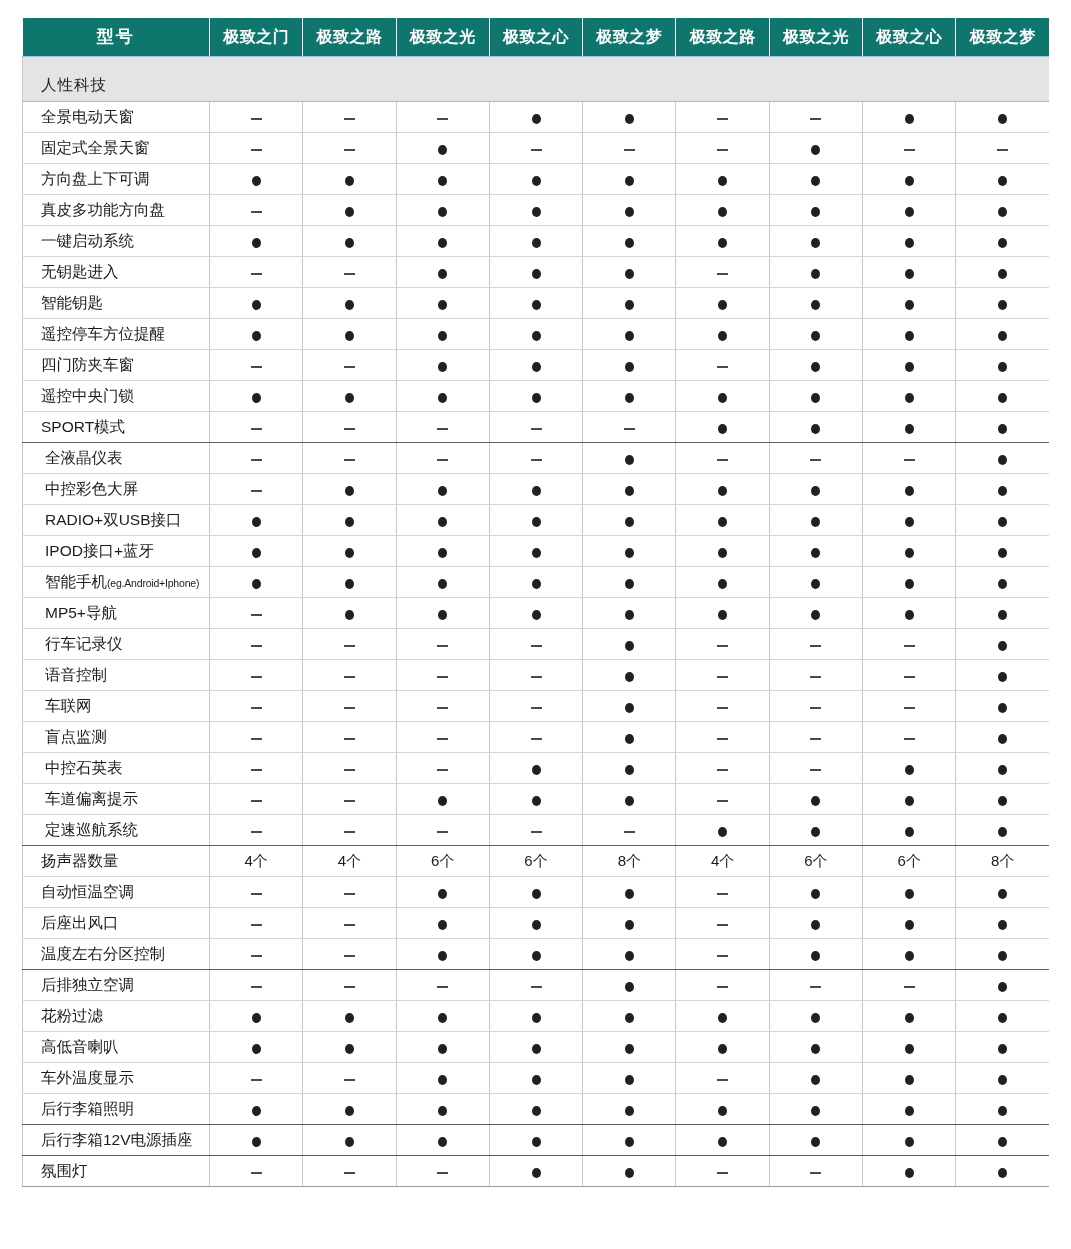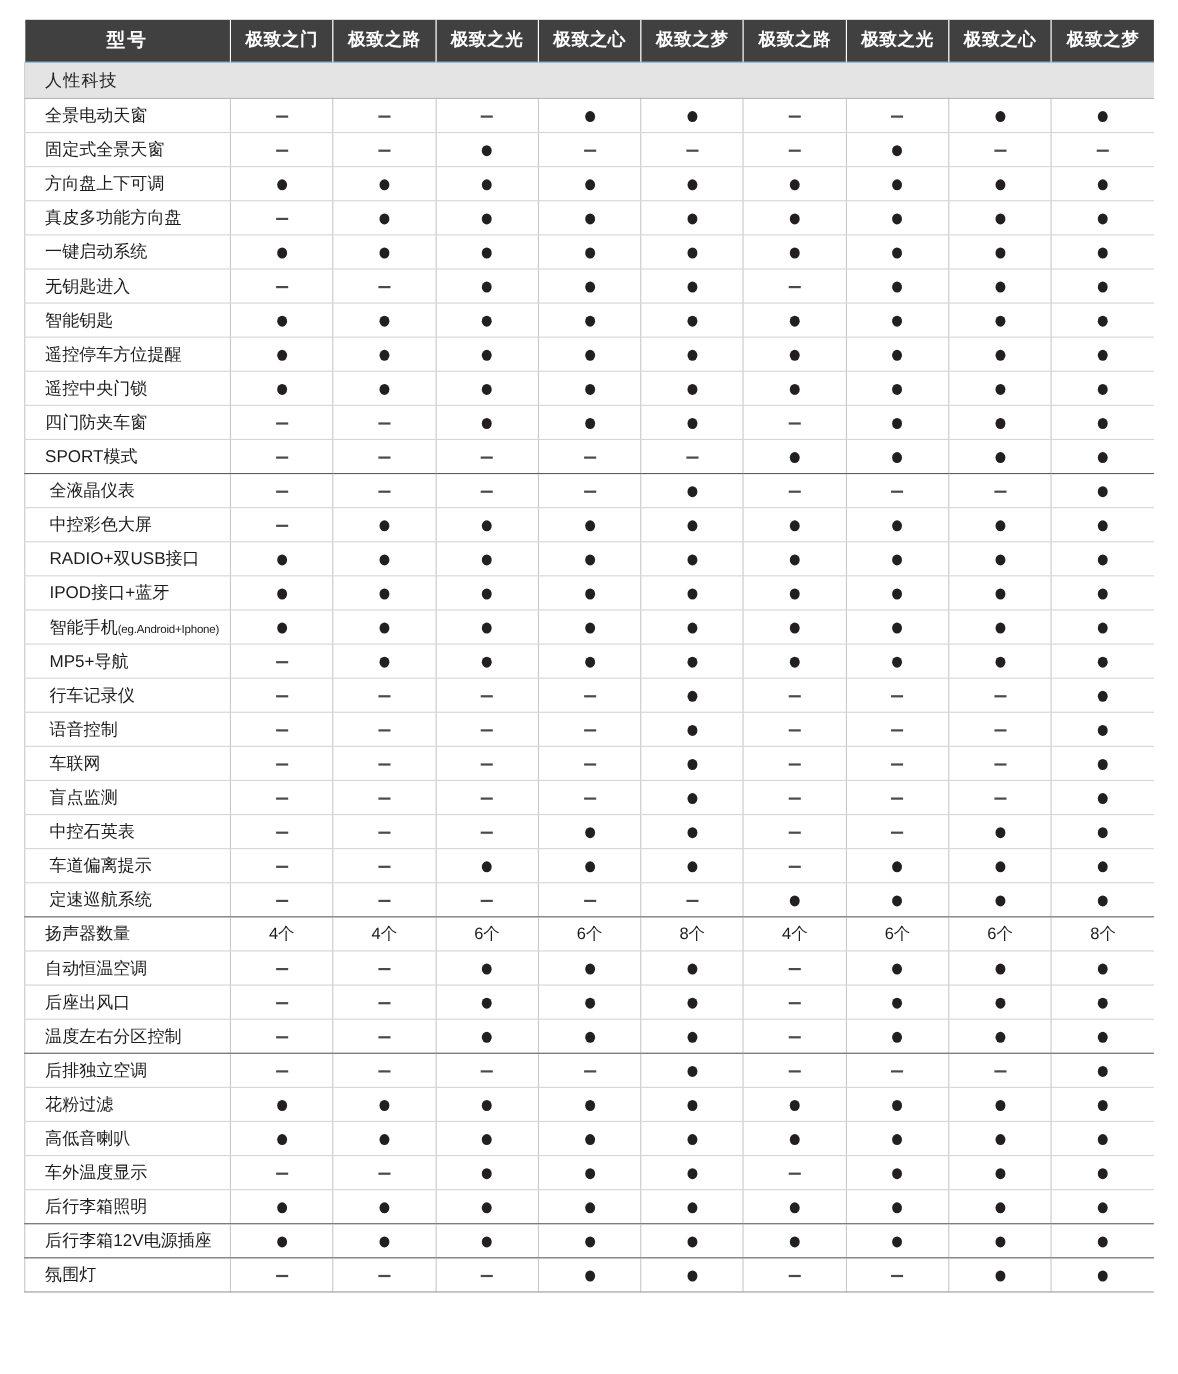--- a/index.html
+++ b/index.html
@@ -25,41 +25,41 @@
     border-collapse: collapse;
     table-layout: fixed;
     width: 1027px;
     font-size: 15px;
   }
   table.spec col.c-feature { width: 187px; }
   table.spec col.c-val { width: 93.3px; }
 
   
   thead th {
-    background: #404040;
+    background: #0f766e;
     color: #ffffff;
     font-weight: bold;
     font-size: 16px;
     height: 38px;
     line-height: 38px;
     padding: 0;
     text-align: center;
     border-right: 1px solid #ffffff;
     border-bottom: 1px solid #9fc3dd;
     letter-spacing: 0.5px;
     white-space: nowrap;
   }
   thead th:last-child { border-right: none; }
   thead th.hdr-feature { font-size: 17px; letter-spacing: 2px; }
 
   
   tr.section td {
     background: #e4e4e4;
     height: 32px;
-    padding: 0 0 0 52px;
+    padding: 12px 0 0 52px;
     font-size: 17px;
     color: #222;
     border-bottom: 1px solid #b8b8b8;
     border-top: none;
     letter-spacing: 1px;
   }
 
   
   tbody td {
     height: 30px;
@@ -228,39 +228,39 @@
           <td><span class="dot"></span></td>
           <td><span class="dot"></span></td>
           <td><span class="dot"></span></td>
           <td><span class="dot"></span></td>
           <td><span class="dot"></span></td>
           <td><span class="dot"></span></td>
           <td><span class="dot"></span></td>
           <td><span class="dot"></span></td>
         </tr>
         <tr>
+          <td><span>四门防夹车窗</span></td>
+          <td><span class="dash"></span></td>
+          <td><span class="dash"></span></td>
+          <td><span class="dot"></span></td>
+          <td><span class="dot"></span></td>
+          <td><span class="dot"></span></td>
+          <td><span class="dash"></span></td>
+          <td><span class="dot"></span></td>
+          <td><span class="dot"></span></td>
+          <td><span class="dot"></span></td>
+        </tr>
+        <tr>
           <td><span>遥控中央门锁</span></td>
           <td><span class="dot"></span></td>
           <td><span class="dot"></span></td>
           <td><span class="dot"></span></td>
           <td><span class="dot"></span></td>
           <td><span class="dot"></span></td>
           <td><span class="dot"></span></td>
-          <td><span class="dot"></span></td>
-          <td><span class="dot"></span></td>
-          <td><span class="dot"></span></td>
-        </tr>
-        <tr>
-          <td><span>四门防夹车窗</span></td>
-          <td><span class="dash"></span></td>
-          <td><span class="dash"></span></td>
-          <td><span class="dot"></span></td>
-          <td><span class="dot"></span></td>
-          <td><span class="dot"></span></td>
-          <td><span class="dash"></span></td>
           <td><span class="dot"></span></td>
           <td><span class="dot"></span></td>
           <td><span class="dot"></span></td>
         </tr>
         <tr class="grp-end">
           <td><span>SPORT模式</span></td>
           <td><span class="dash"></span></td>
           <td><span class="dash"></span></td>
           <td><span class="dash"></span></td>
           <td><span class="dash"></span></td>

